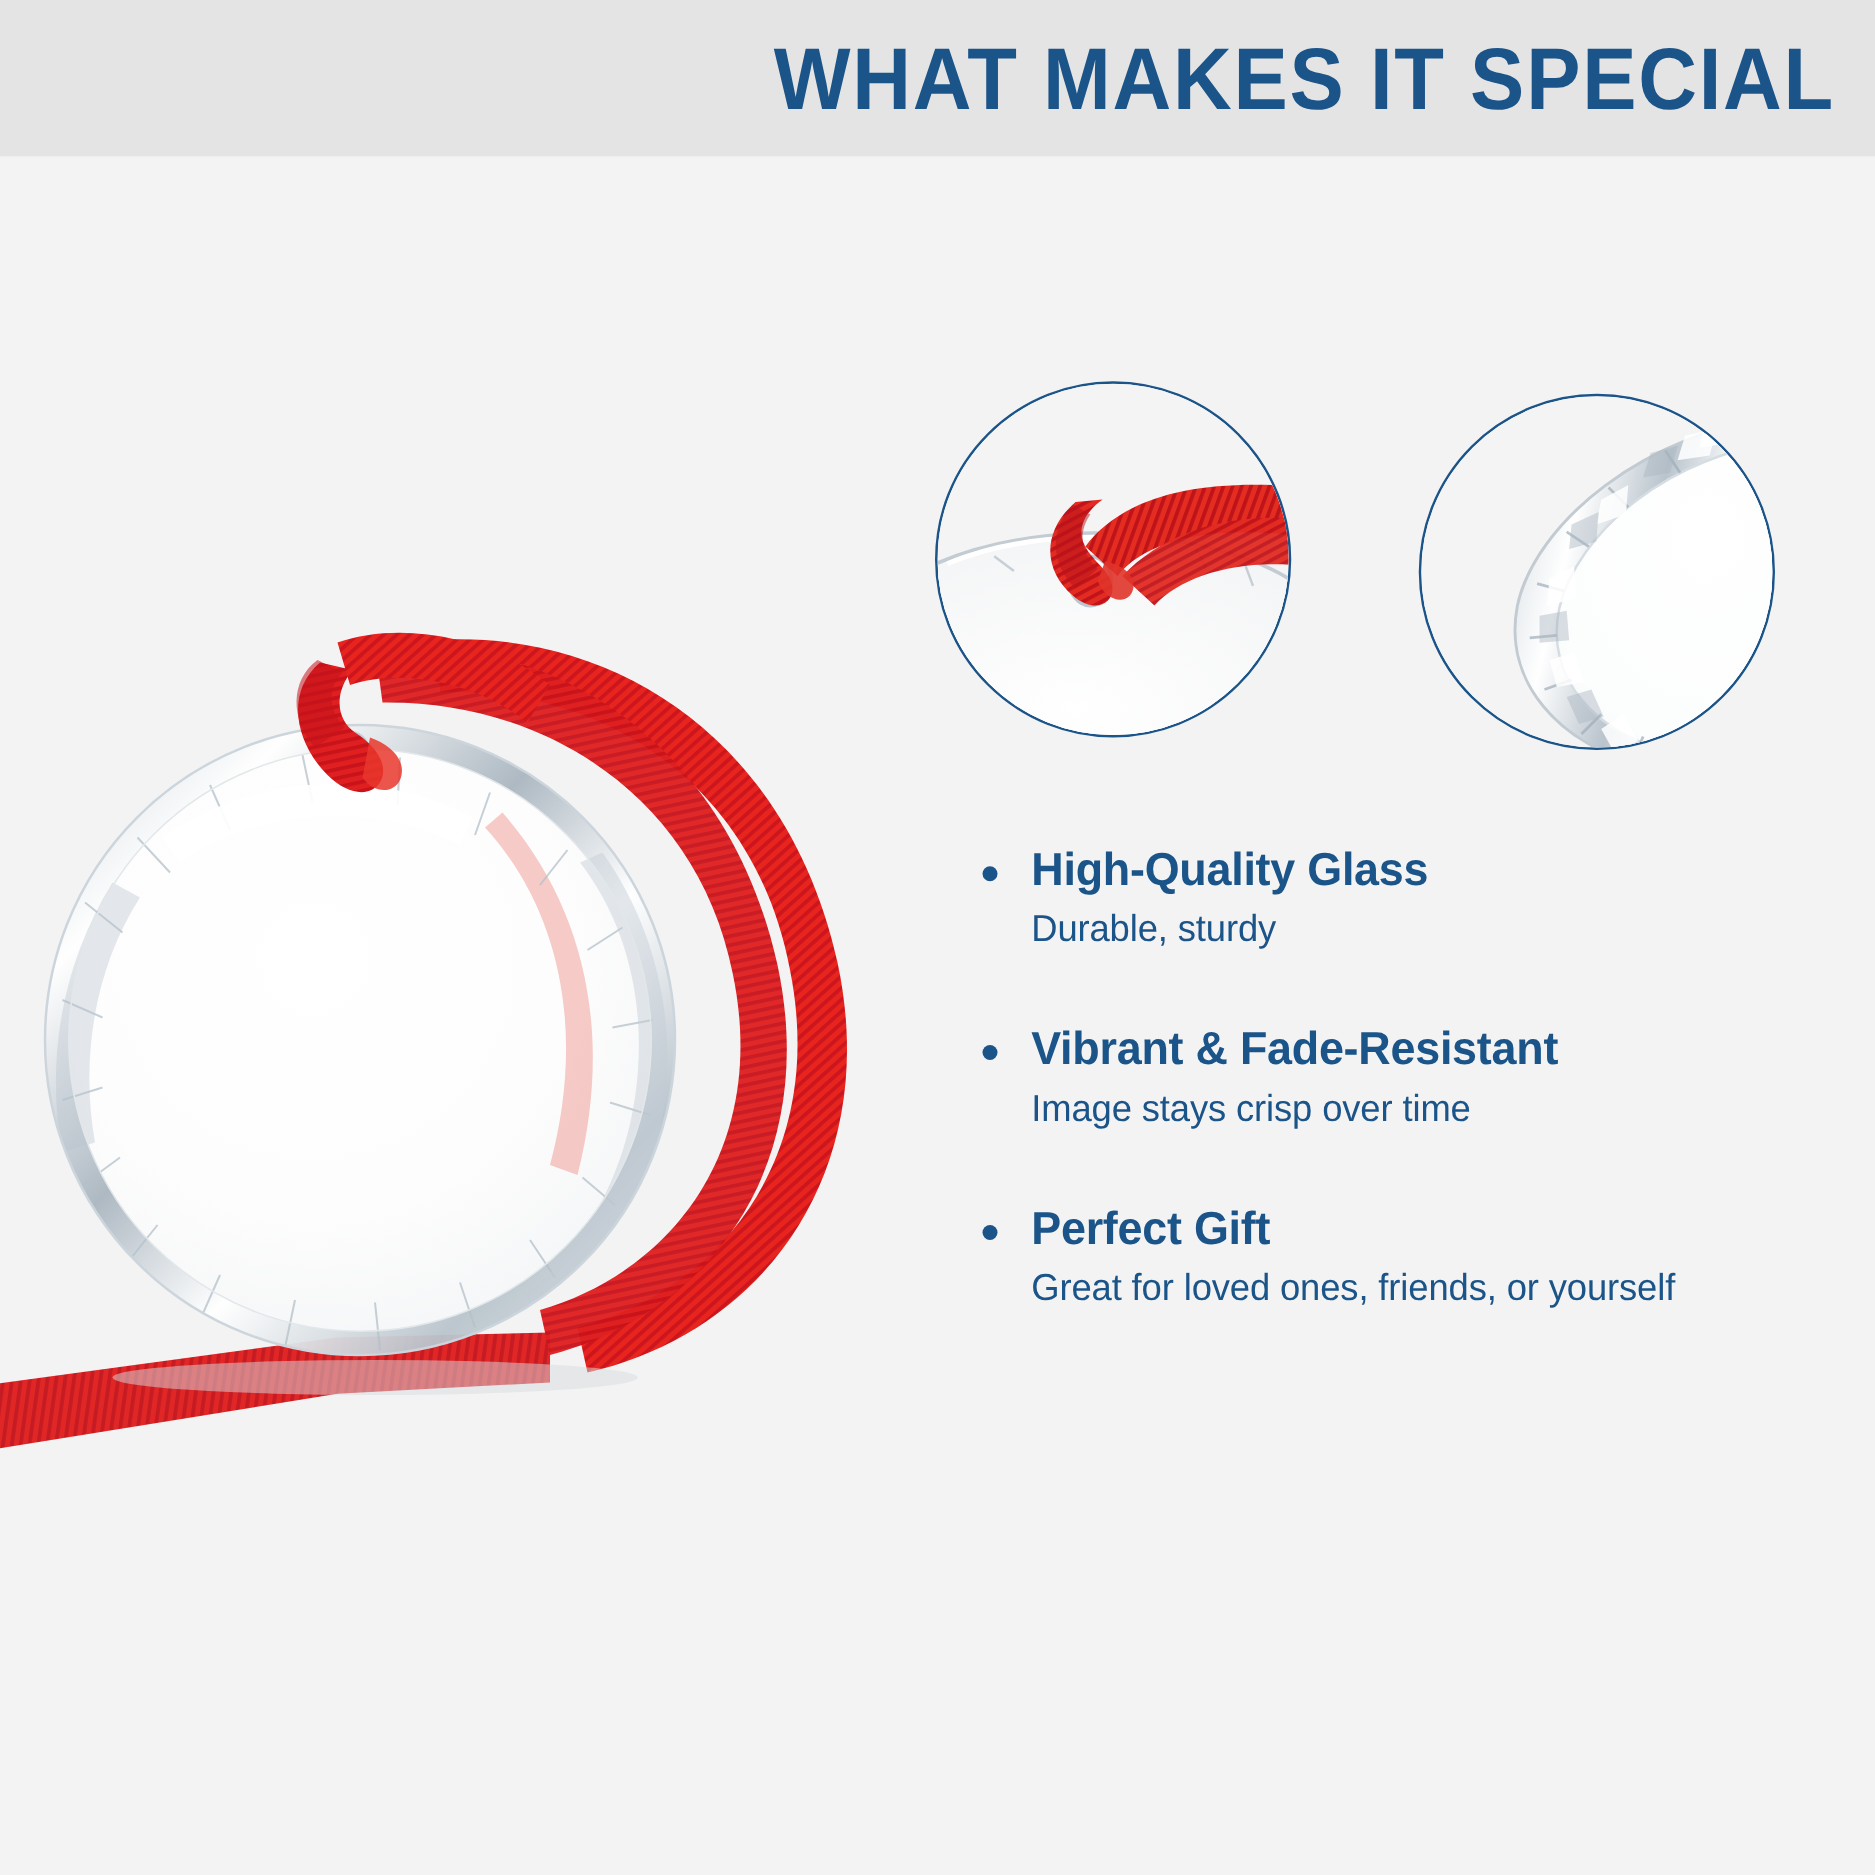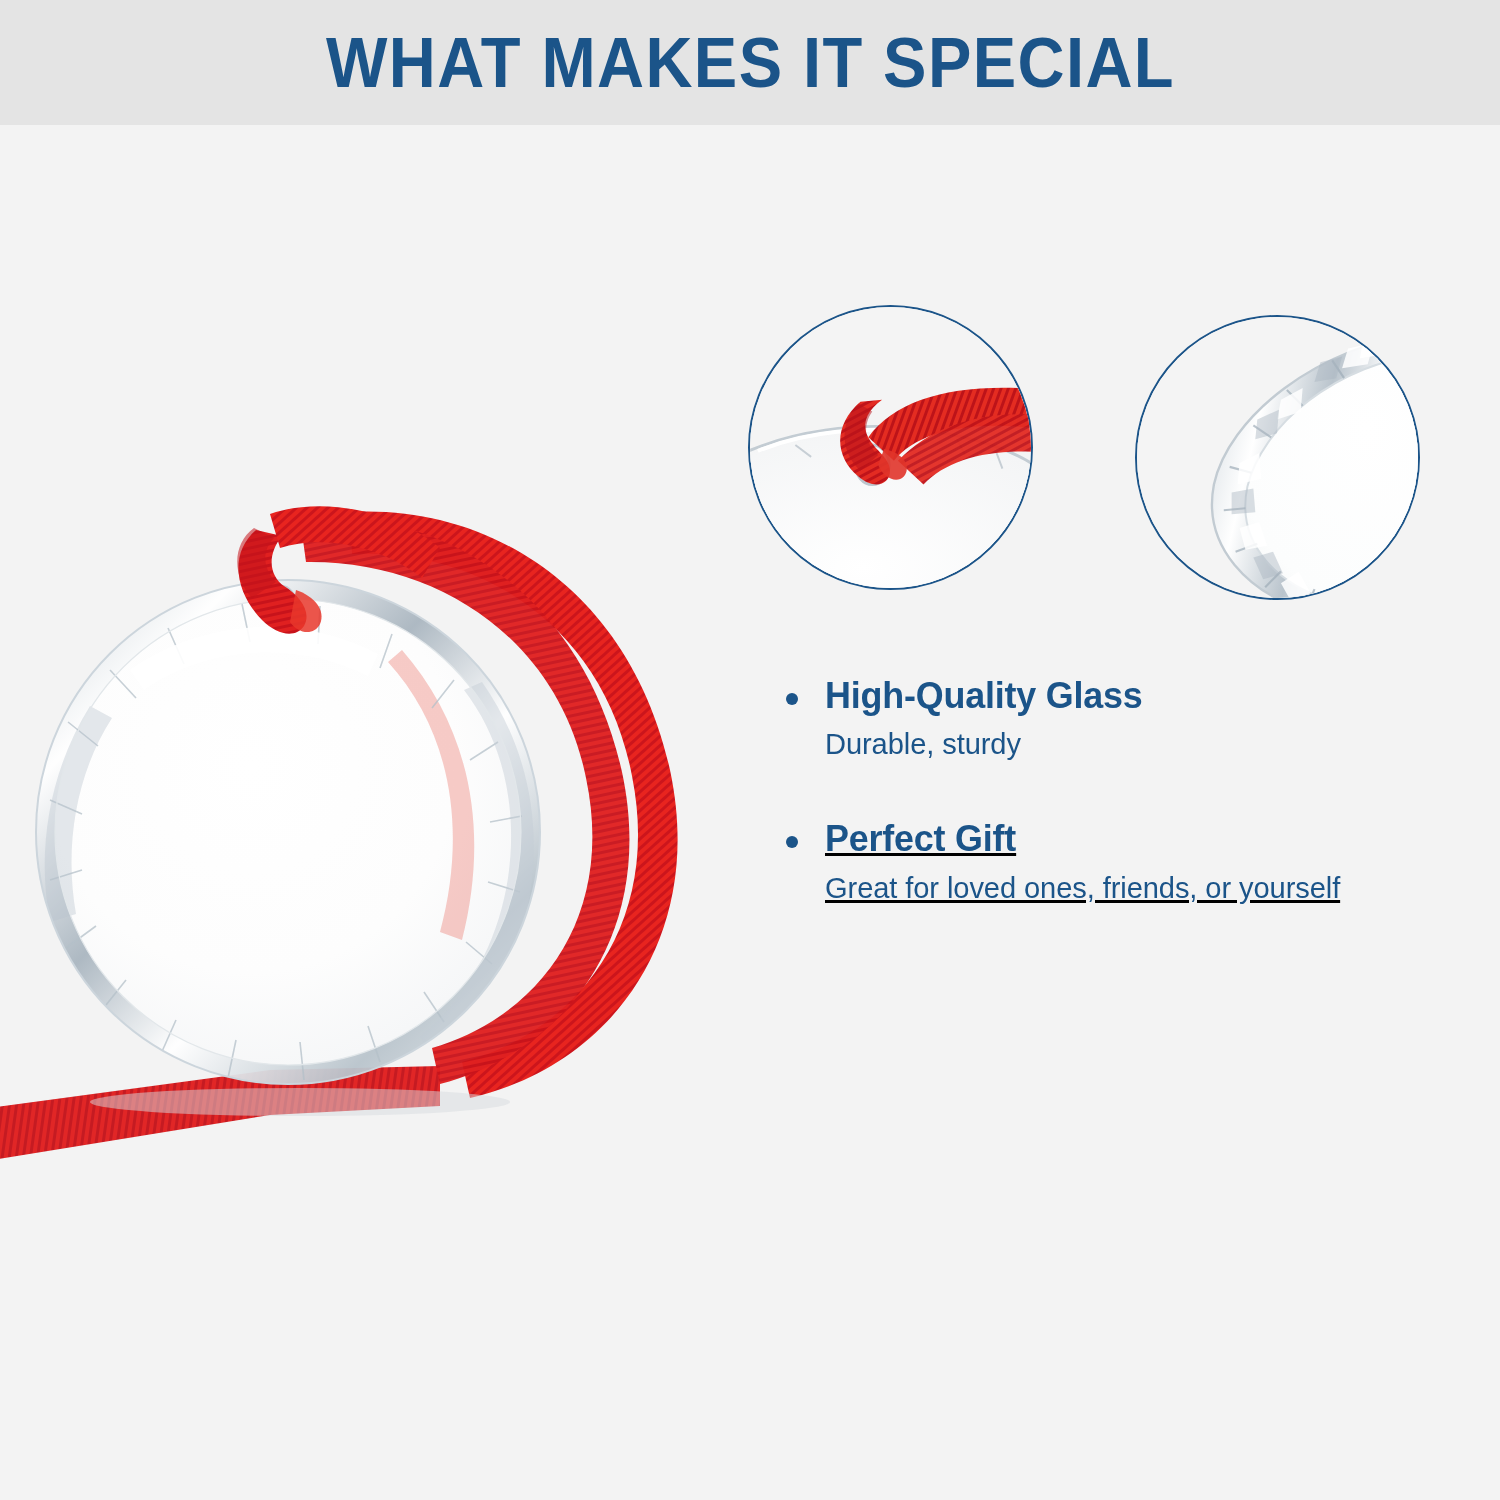--- a/index.html
+++ b/index.html
@@ -17,21 +17,21 @@
 
   
   #header-band {
     position: absolute;
     left: 0; top: 0;
     width: 1500px;
     height: 125px;
     background: #e4e4e4;
     display: flex;
     align-items: center;
-    justify-content: center;
+    justify-content: flex-end;
   }
   #page-title {
     font-size: 70px;
     font-weight: 700;
     letter-spacing: 1.5px;
     color: #1b5489;
     line-height: 1;
     white-space: nowrap;
     transform: scaleX(0.93);
   }
@@ -82,21 +82,21 @@
     position: absolute;
     left: 780px;
     top: 550px;
     width: 660px;
   }
   .feature-item {
     position: relative;
     margin-bottom: 56px;
     padding-left: 45px;
   }
-  .feature-item:last-child { margin-bottom: 0; text-decoration: underline; }
+  .feature-item:last-child { margin-bottom: 0; }
   .feature-bullet {
     position: absolute;
     left: 6px;
     top: 18px;
     width: 12px;
     height: 12px;
     border-radius: 50%;
     background: #1b5489;
   }
   .feature-heading {
@@ -345,20 +345,25 @@
 
   <div id="feature-list">
 
     <div class="feature-item">
       <span class="feature-bullet"></span>
       <div class="feature-heading">High-Quality Glass</div>
       <div class="feature-sub">Durable, sturdy</div>
     </div>
 
 
+    <div class="feature-item">
+      <span class="feature-bullet"></span>
+      <div class="feature-heading">Vibrant &amp; Fade-Resistant</div>
+      <div class="feature-sub">Image stays crisp over time</div>
+    </div>
 
 
     <div class="feature-item">
       <span class="feature-bullet"></span>
       <div class="feature-heading">Perfect Gift</div>
       <div class="feature-sub">Great for loved ones, friends, or yourself</div>
     </div>
 
   </div>
 

